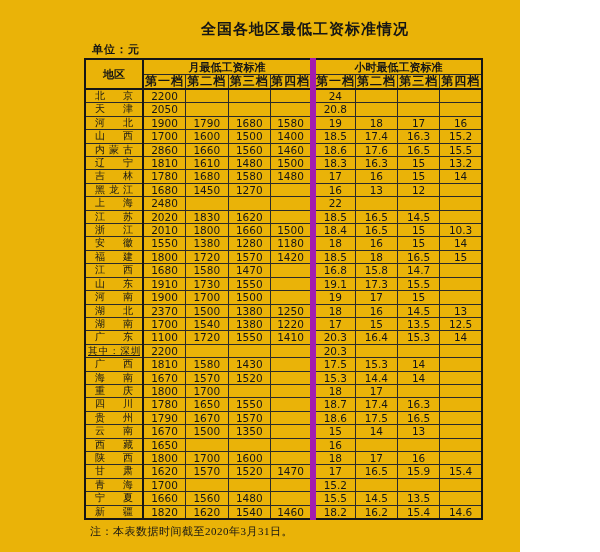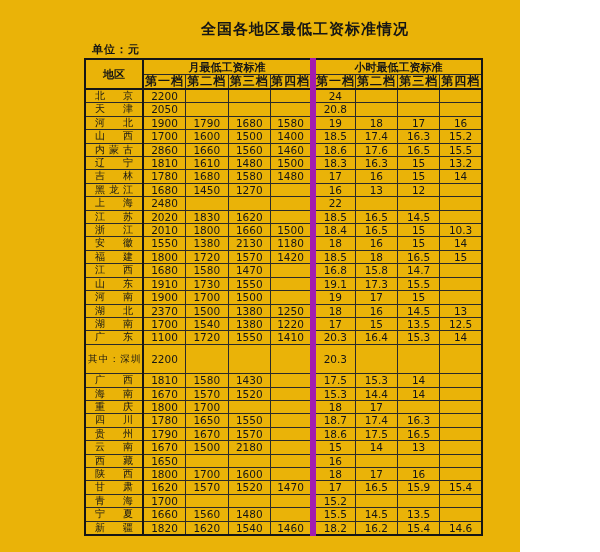--- a/index.html
+++ b/index.html
@@ -70,23 +70,24 @@
     font-family: "DejaVu Sans", "Liberation Sans", sans-serif;
   }
   td.region {
     font-family: "Liberation Serif", "DejaVu Serif", serif;
     font-size: 10px;
     text-align: justify;
     text-align-last: justify;
     padding: 0 9px;
   }
   td.region.long {
-    padding: 8px 2px;
+    padding: 0 2px;
     font-size: 9.5px;
     letter-spacing: -0.5px;
+    text-decoration: underline;
   }
   .col-region-border {
     border-right: 2px solid #161616;
   }
   .sec {
     border-left: 6px solid #a21caf;
   }
   .footnote {
     position: absolute;
     top: 524px; left: 90px;
@@ -251,21 +252,21 @@
           <td>1500</td>
           <td class="sec">18.4</td>
           <td>16.5</td>
           <td>15</td>
           <td>10.3</td>
         </tr>
         <tr>
           <td class="region col-region-border">安 徽</td>
           <td>1550</td>
           <td>1380</td>
-          <td>2130</td>
+          <td>1280</td>
           <td>1180</td>
           <td class="sec">18</td>
           <td>16</td>
           <td>15</td>
           <td>14</td>
         </tr>
         <tr>
           <td class="region col-region-border">福 建</td>
           <td>1800</td>
           <td>1720</td>
@@ -405,21 +406,21 @@
           <td></td>
           <td class="sec">18.6</td>
           <td>17.5</td>
           <td>16.5</td>
           <td></td>
         </tr>
         <tr>
           <td class="region col-region-border">云 南</td>
           <td>1670</td>
           <td>1500</td>
-          <td>2180</td>
+          <td>1350</td>
           <td></td>
           <td class="sec">15</td>
           <td>14</td>
           <td>13</td>
           <td></td>
         </tr>
         <tr>
           <td class="region col-region-border">西 藏</td>
           <td>1650</td>
           <td></td>
@@ -481,14 +482,15 @@
           <td>1540</td>
           <td>1460</td>
           <td class="sec">18.2</td>
           <td>16.2</td>
           <td>15.4</td>
           <td>14.6</td>
         </tr>
       </tbody>
   </table>
 
+  <div class="footnote">注：本表数据时间截至2020年3月31日。</div>
 
 </div>
 
 </body></html>

